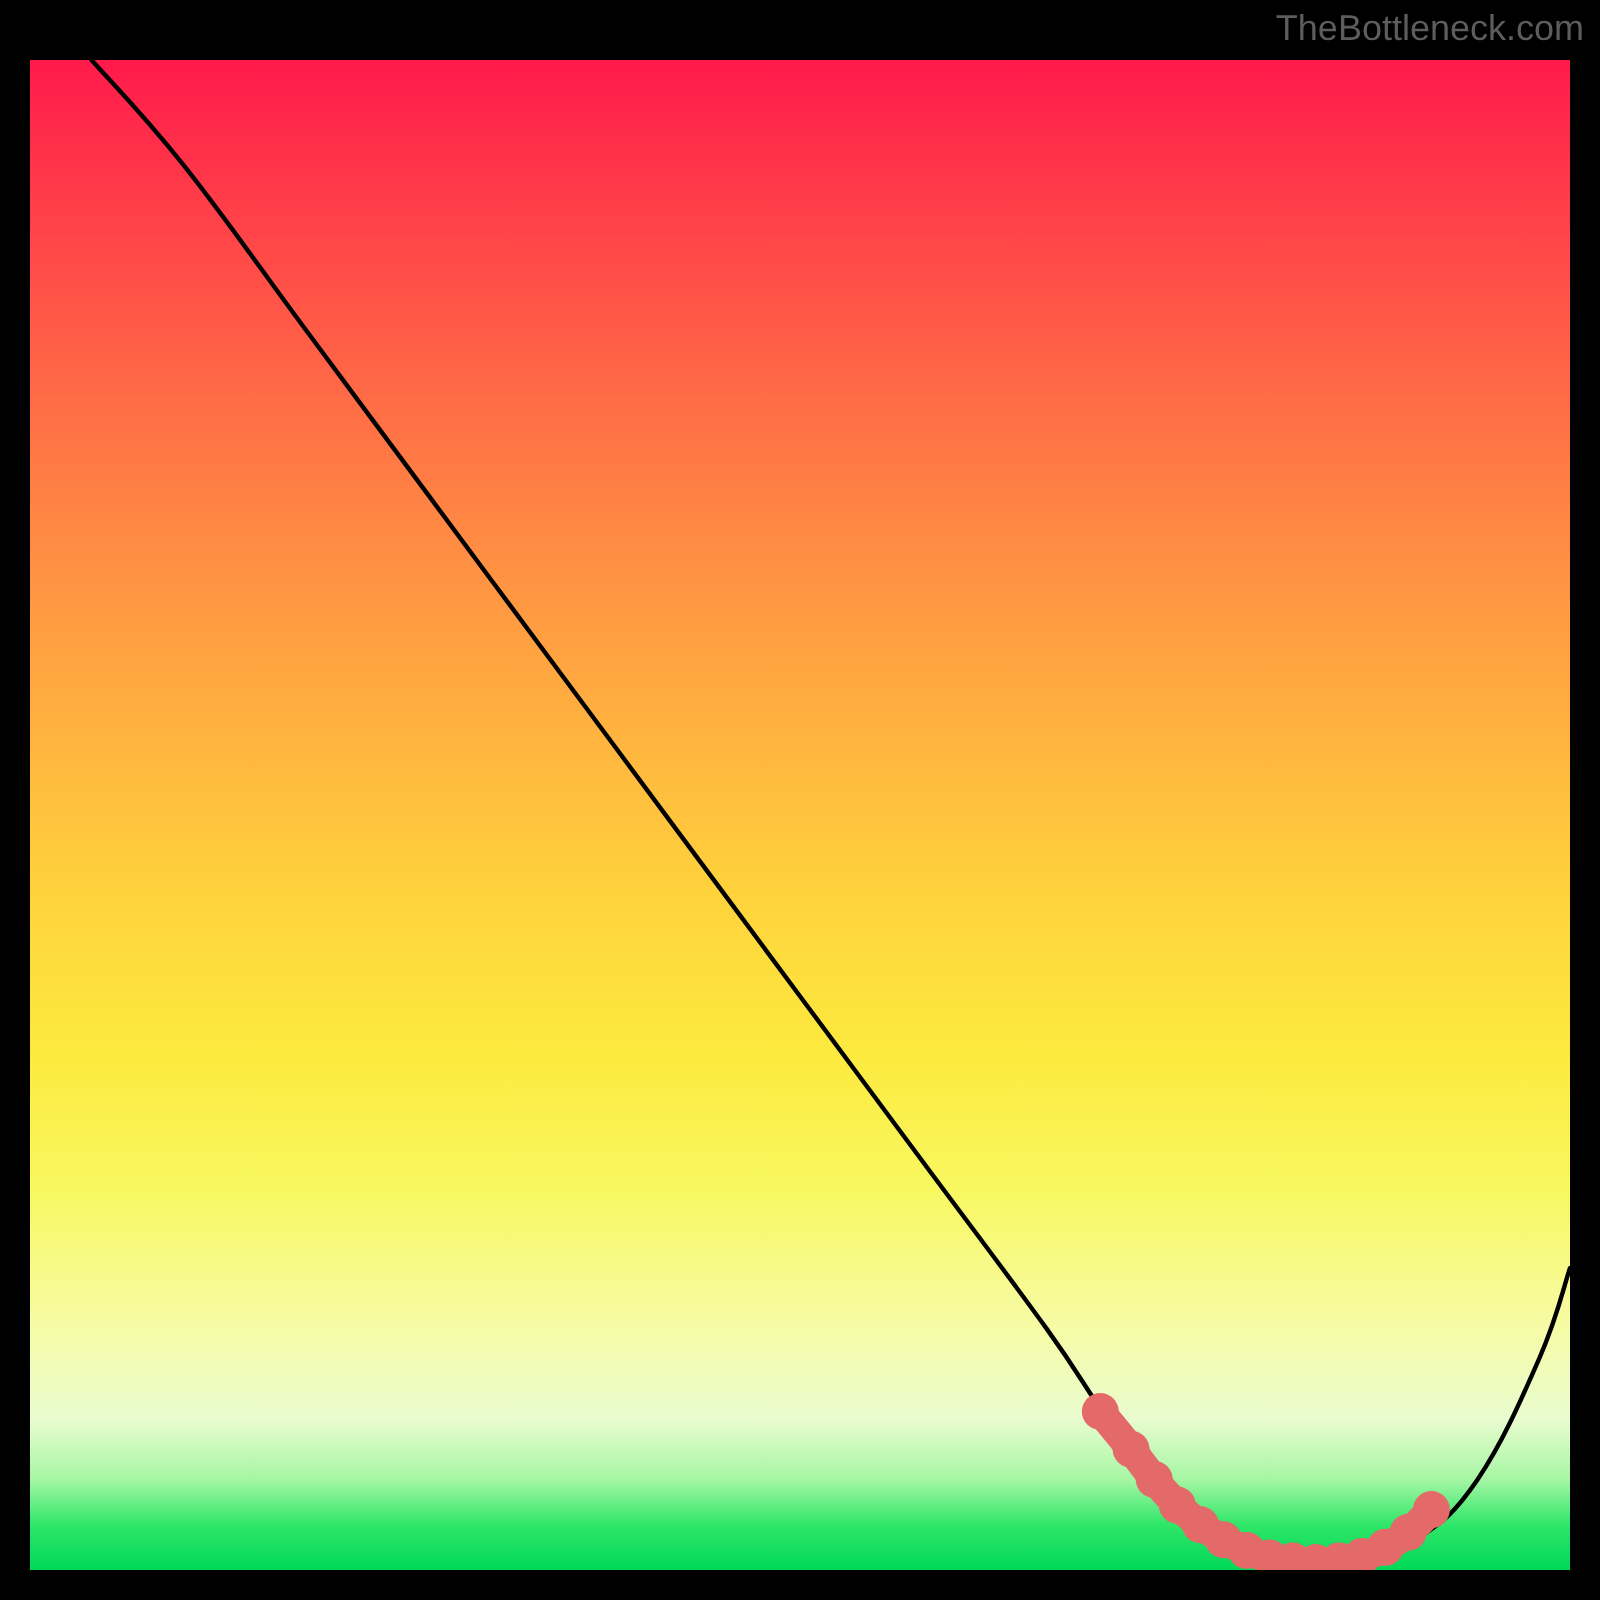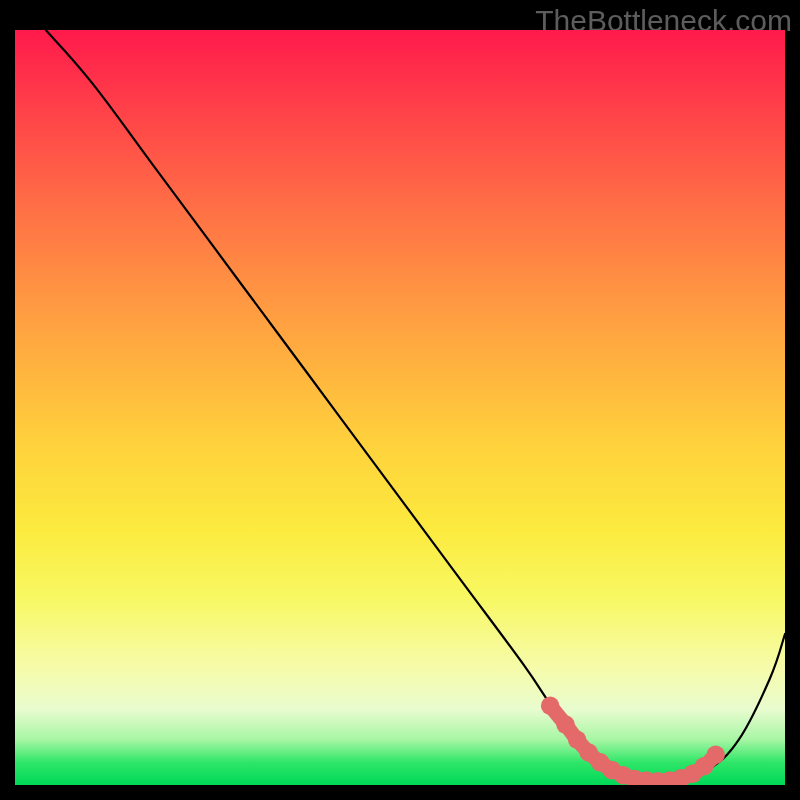--- a/index.html
+++ b/index.html
@@ -9,21 +9,21 @@
     width: 800px;
     height: 800px;
     background: #000;
   }
   .watermark {
     position: absolute;
     top: 4px;
     right: 8px;
     color: #5d5d5d;
     font-family: Arial, Helvetica, sans-serif;
-    font-size: 30px;
+    font-size: 18px;
     font-weight: 500;
     letter-spacing: 0;
   }
   .plot-outer {
     position: absolute;
     left: 15px;
     top: 30px;
     width: 770px;
     height: 755px;
     background: #000;

